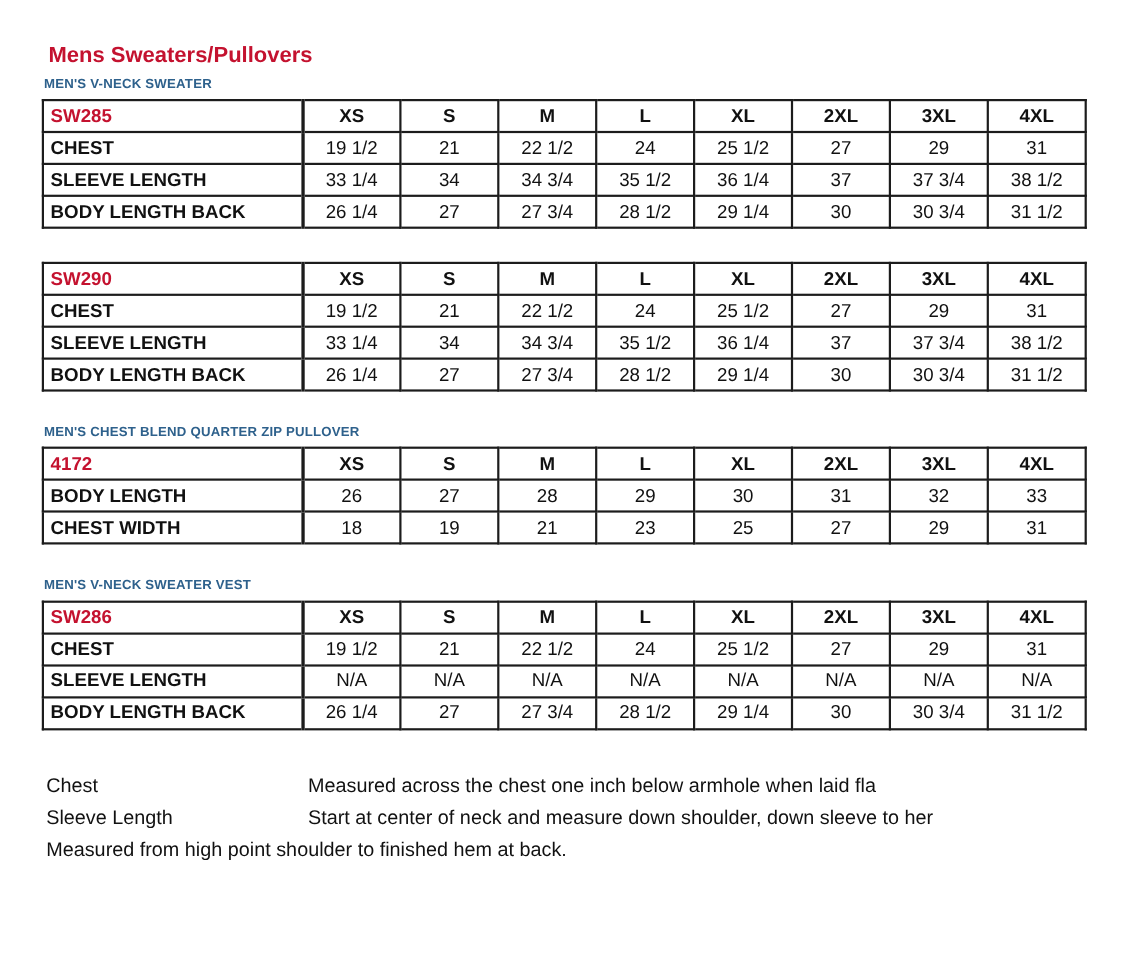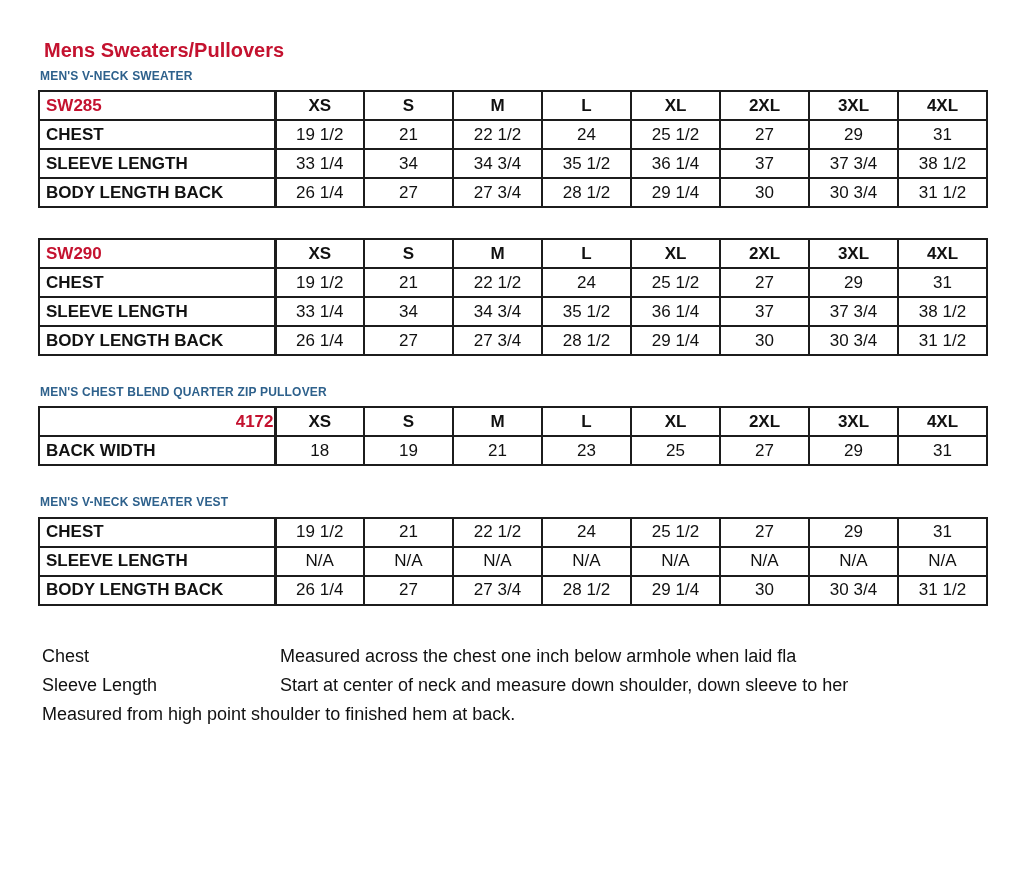--- a/index.html
+++ b/index.html
@@ -183,32 +183,43 @@
           <col class="c-size">
           <col class="c-size">
           <col class="c-size">
           <col class="c-size">
           <col class="c-size">
           <col class="c-size">
           <col class="c-size">
         </colgroup>
       <tbody>
           <tr>
-        <td class="code" style="color: rgb(196, 18, 47); text-align: right;">4172</td>
+        <td class="code" style="color: rgb(196, 18, 47);">4172</td>
         <td class="hdr">XS</td>
         <td class="hdr">S</td>
         <td class="hdr">M</td>
         <td class="hdr">L</td>
         <td class="hdr">XL</td>
         <td class="hdr">2XL</td>
         <td class="hdr">3XL</td>
         <td class="hdr">4XL</td>
       </tr>
       <tr>
-        <td class="lbl">BACK WIDTH</td>
+        <td class="lbl">BODY LENGTH</td>
+        <td>26</td>
+        <td>27</td>
+        <td>28</td>
+        <td>29</td>
+        <td>30</td>
+        <td>31</td>
+        <td>32</td>
+        <td>33</td>
+      </tr>
+      <tr>
+        <td class="lbl">CHEST WIDTH</td>
         <td>18</td>
         <td>19</td>
         <td>21</td>
         <td>23</td>
         <td>25</td>
         <td>27</td>
         <td>29</td>
         <td>31</td>
       </tr>
     </tbody>
@@ -223,20 +234,31 @@
           <col class="c-size">
           <col class="c-size">
           <col class="c-size">
           <col class="c-size">
           <col class="c-size">
           <col class="c-size">
           <col class="c-size">
           <col class="c-size">
         </colgroup>
       <tbody>
+          <tr>
+        <td class="code" style="color: rgb(196, 18, 47);">SW286</td>
+        <td class="hdr">XS</td>
+        <td class="hdr">S</td>
+        <td class="hdr">M</td>
+        <td class="hdr">L</td>
+        <td class="hdr">XL</td>
+        <td class="hdr">2XL</td>
+        <td class="hdr">3XL</td>
+        <td class="hdr">4XL</td>
+      </tr>
       <tr>
         <td class="lbl">CHEST</td>
         <td>19 1/2</td>
         <td>21</td>
         <td>22 1/2</td>
         <td>24</td>
         <td>25 1/2</td>
         <td>27</td>
         <td>29</td>
         <td>31</td>

